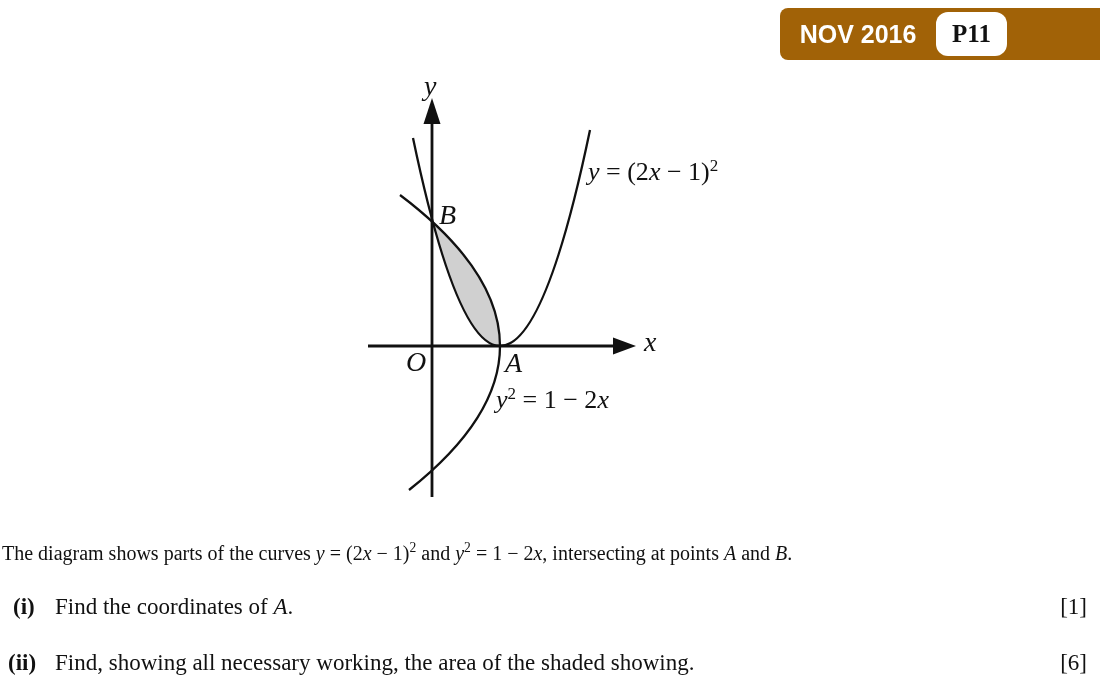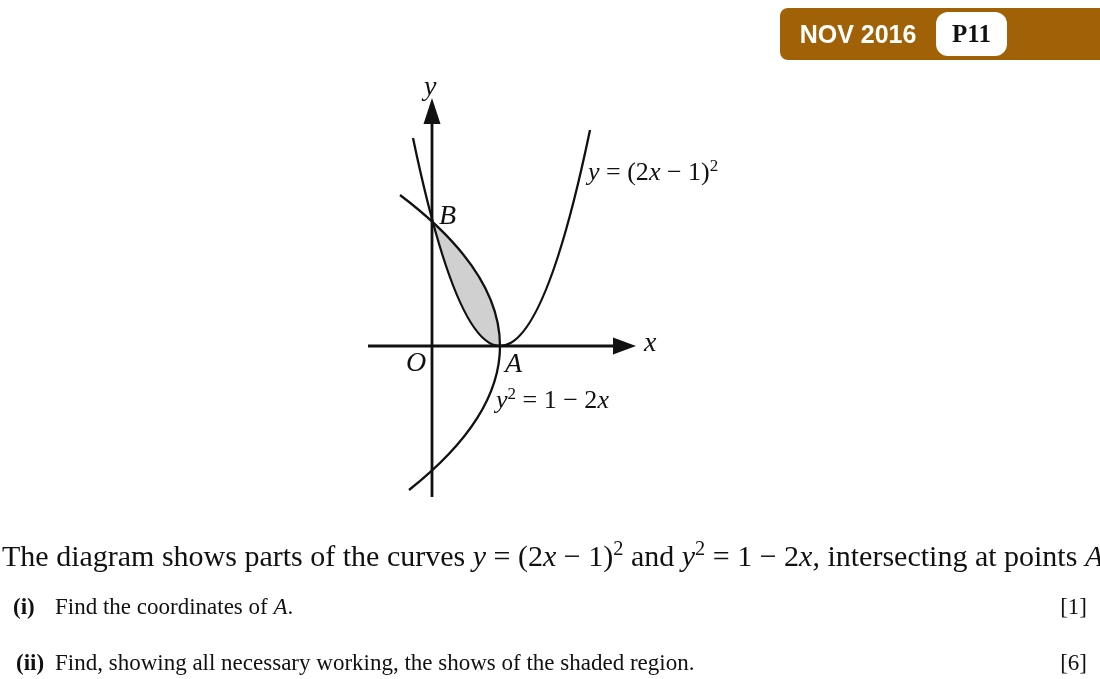--- a/index.html
+++ b/index.html
@@ -53,38 +53,38 @@
   .dvar { font-style: italic; }
   .plabel { font-size: 28px; font-style: italic; }
   .elabel { font-size: 26px; }
   .esup   { font-size: 17px; }
 
   
   .intro {
     position: absolute;
     left: 2px; top: 533px;
     width: 1092px;
-    font-size: 30px;
+    font-size: 20px;
     line-height: 30px;
     white-space: nowrap;
   }
   .part-row {
     position: absolute;
     left: 0; width: 1100px;
     font-size: 23px;
     line-height: 30px;
   }
   .part-row-1 { top: 592px; }
   .part-row-2 { top: 648px; }
   .part-num {
     position: absolute;
     font-weight: bold;
   }
   .part-row-1 .part-num { left: 13px; }
-  .part-row-2 .part-num { left: 8px; margin-left: 8px; }
+  .part-row-2 .part-num { left: 8px; }
   .part-text {
     position: absolute;
     left: 55px;
     white-space: nowrap;
   }
   .part-marks {
     position: absolute;
     right: 13px;
   }
   sup { font-size: 0.68em; }
@@ -127,17 +127,17 @@
   <div class="intro"><span>The diagram shows parts of the curves </span><i>y</i><span> = (2</span><i>x</i><span> − 1)</span><sup>2</sup><span> and </span><i>y</i><sup>2</sup><span> = 1 − 2</span><i>x</i><span>, intersecting at points </span><i>A</i><span> and </span><i>B</i><span>.</span></div>
 
   <div class="part-row part-row-1">
     <span class="part-num">(i)</span>
     <span class="part-text"><span>Find the coordinates of </span><i>A</i><span>.</span></span>
     <span class="part-marks">[1]</span>
   </div>
 
   <div class="part-row part-row-2">
     <span class="part-num">(ii)</span>
-    <span class="part-text"><span>Find, showing all necessary working, the shows of the shaded region.</span></span>
+    <span class="part-text"><span>Find, showing all necessary working, the area of the shaded showing.</span></span>
     <span class="part-marks">[6]</span>
   </div>
 
 </div>
 
 </body></html>

